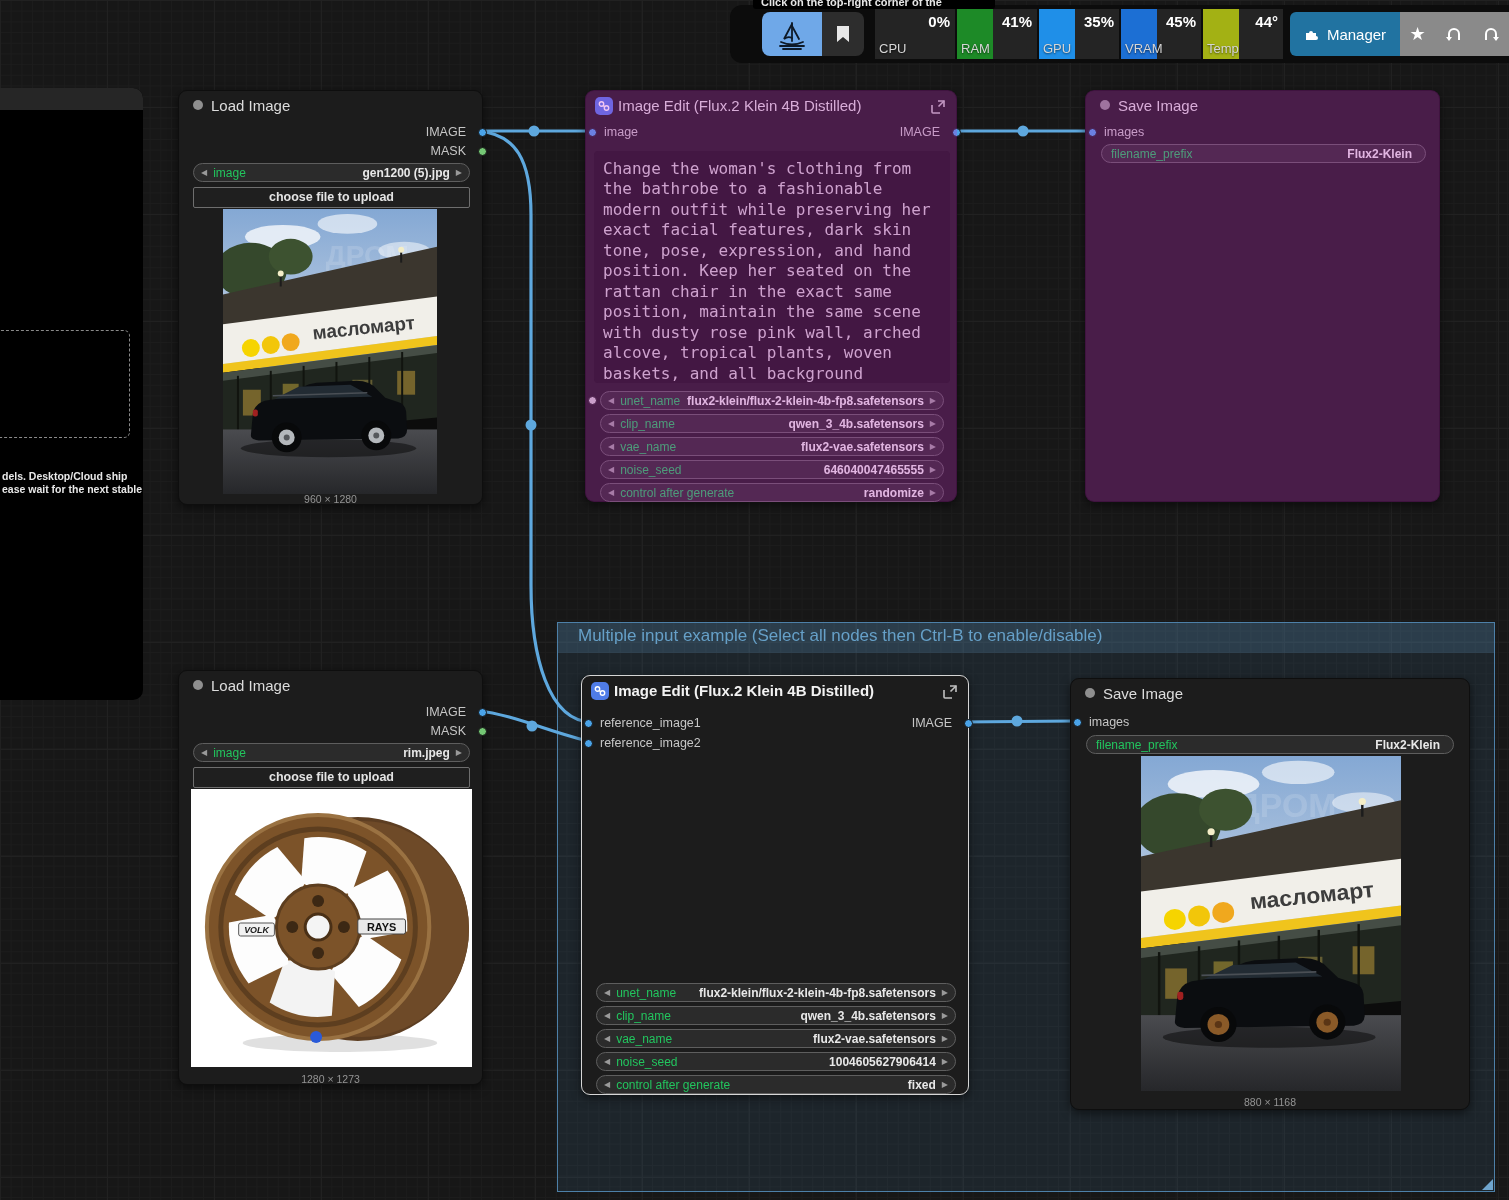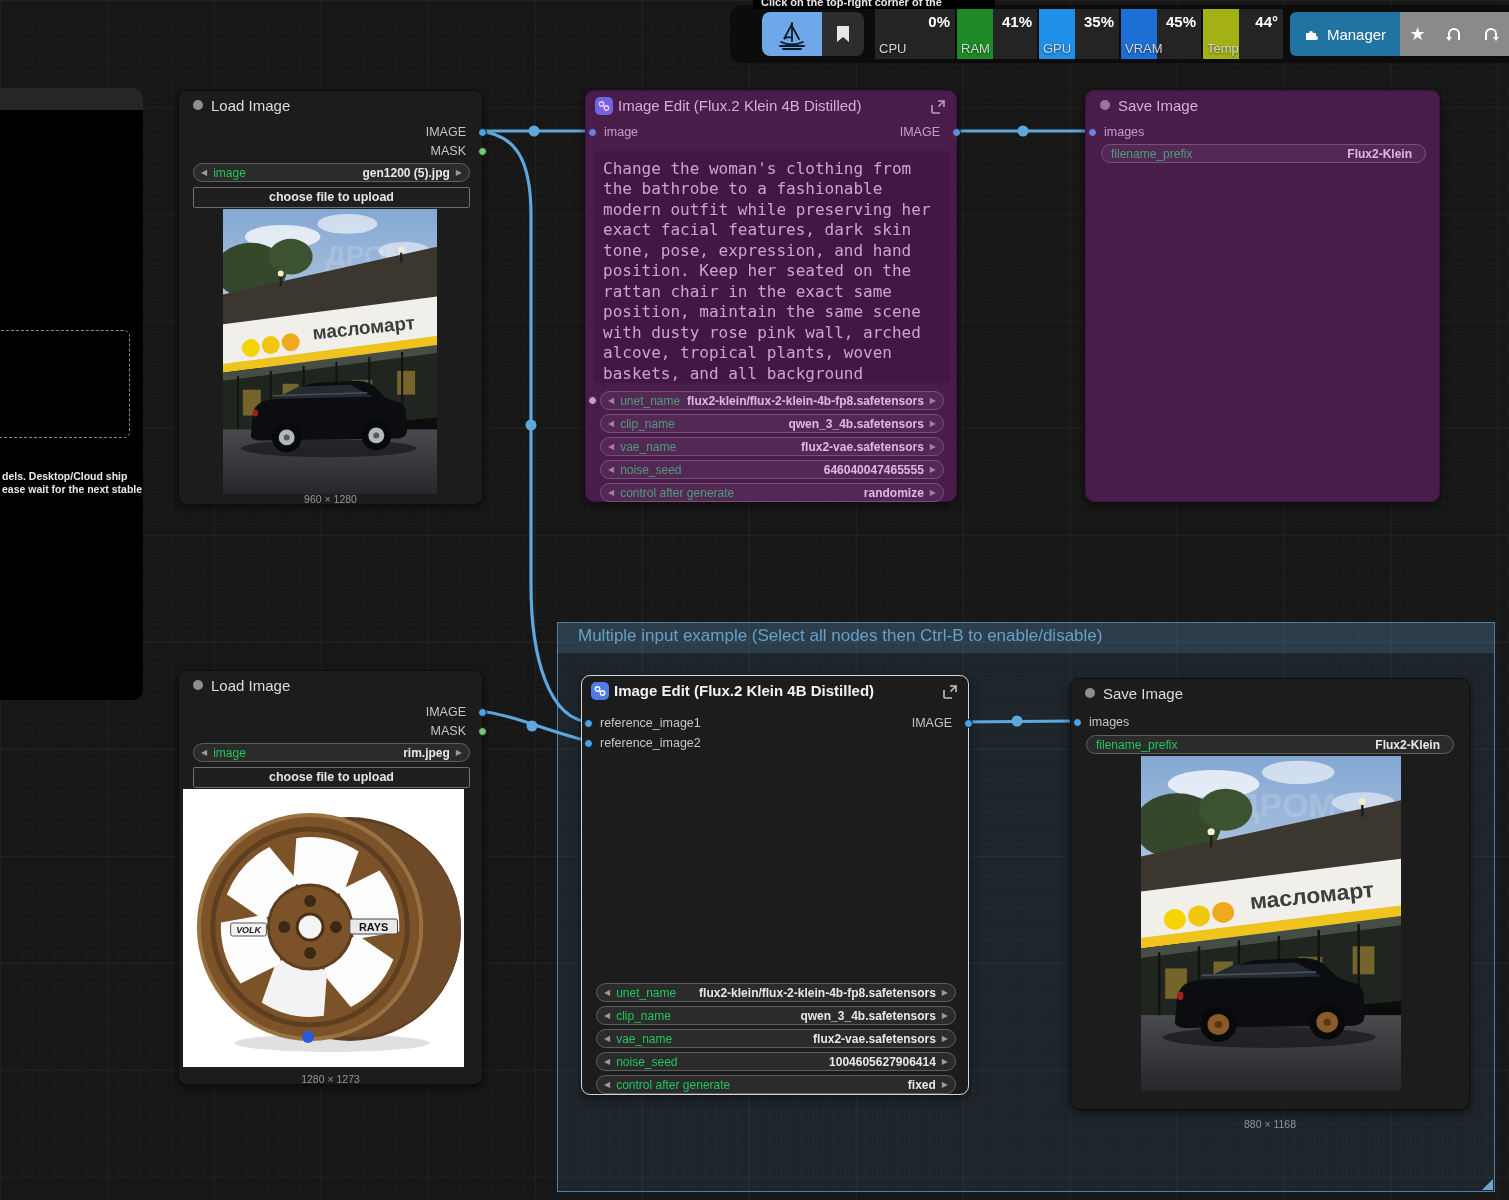--- a/index.html
+++ b/index.html
@@ -344,21 +344,21 @@
     <div class="pdot blue" style="right:-5px;top:37px;"></div>
     <span class="port-lbl" style="right:16px;top:53px;">MASK</span>
     <div class="pdot green" style="right:-5px;top:56px;"></div>
     <div class="pill" style="left:14px;top:72px;width:277px;">
       <span class="arr">◀</span>
       <span class="lbl">image</span>
       <span class="val">rim.jpeg</span>
       <span class="arr">▶</span>
     </div>
     <div class="upload" style="left:14px;top:96px;width:277px;">choose file to upload</div>
-    <div class="imgbox" style="left:4px;top:118px;width:281px;height:278px;background:#1d4ed8;">
+    <div class="imgbox" style="left:12px;top:118px;width:281px;height:278px;background:#1d4ed8;">
       <svg width="281" height="278" viewBox="0 0 283 278" preserveAspectRatio="none">
         <rect width="283" height="278" fill="#ffffff"></rect>
         <ellipse cx="150" cy="254" rx="98" ry="9" fill="#000" opacity=".12"></ellipse>
         <circle cx="168" cy="140" r="112" fill="#5d3e22"></circle>
         <circle cx="172" cy="140" r="108" fill="#6e4a28"></circle>
         <circle cx="128" cy="138" r="112" fill="#7c5329"></circle>
         <circle cx="128" cy="138" r="112" fill="none" stroke="#9a7242" stroke-width="4"></circle>
         <circle cx="128" cy="138" r="98" fill="none" stroke="#5d3e1f" stroke-width="5"></circle>
         <g transform="translate(128 138) rotate(12)">
           <g>
@@ -513,16 +513,16 @@
         <line x1="50" y1="188" x2="145" y2="185" stroke="#4a4f55" stroke-width="1.5"></line>
         <rect x="30" y="202" width="5" height="7" rx="2" fill="#a02020"></rect>
         <circle cx="64" cy="230" r="15" fill="#08090a"></circle>
           <circle cx="64" cy="230" r="9" fill="#8a5a28"></circle>
           <circle cx="64" cy="230" r="3" fill="#5a3515"></circle>
         <circle cx="154" cy="228" r="15" fill="#08090a"></circle>
           <circle cx="154" cy="228" r="9" fill="#8a5a28"></circle>
           <circle cx="154" cy="228" r="3" fill="#5a3515"></circle>
       </svg>
     </div>
-    <div class="cap" style="top:439px;">880 × 1168</div>
+    <div class="cap" style="top:417px;">880 × 1168</div>
   </div>
 
 </div>
 
 </body></html>

